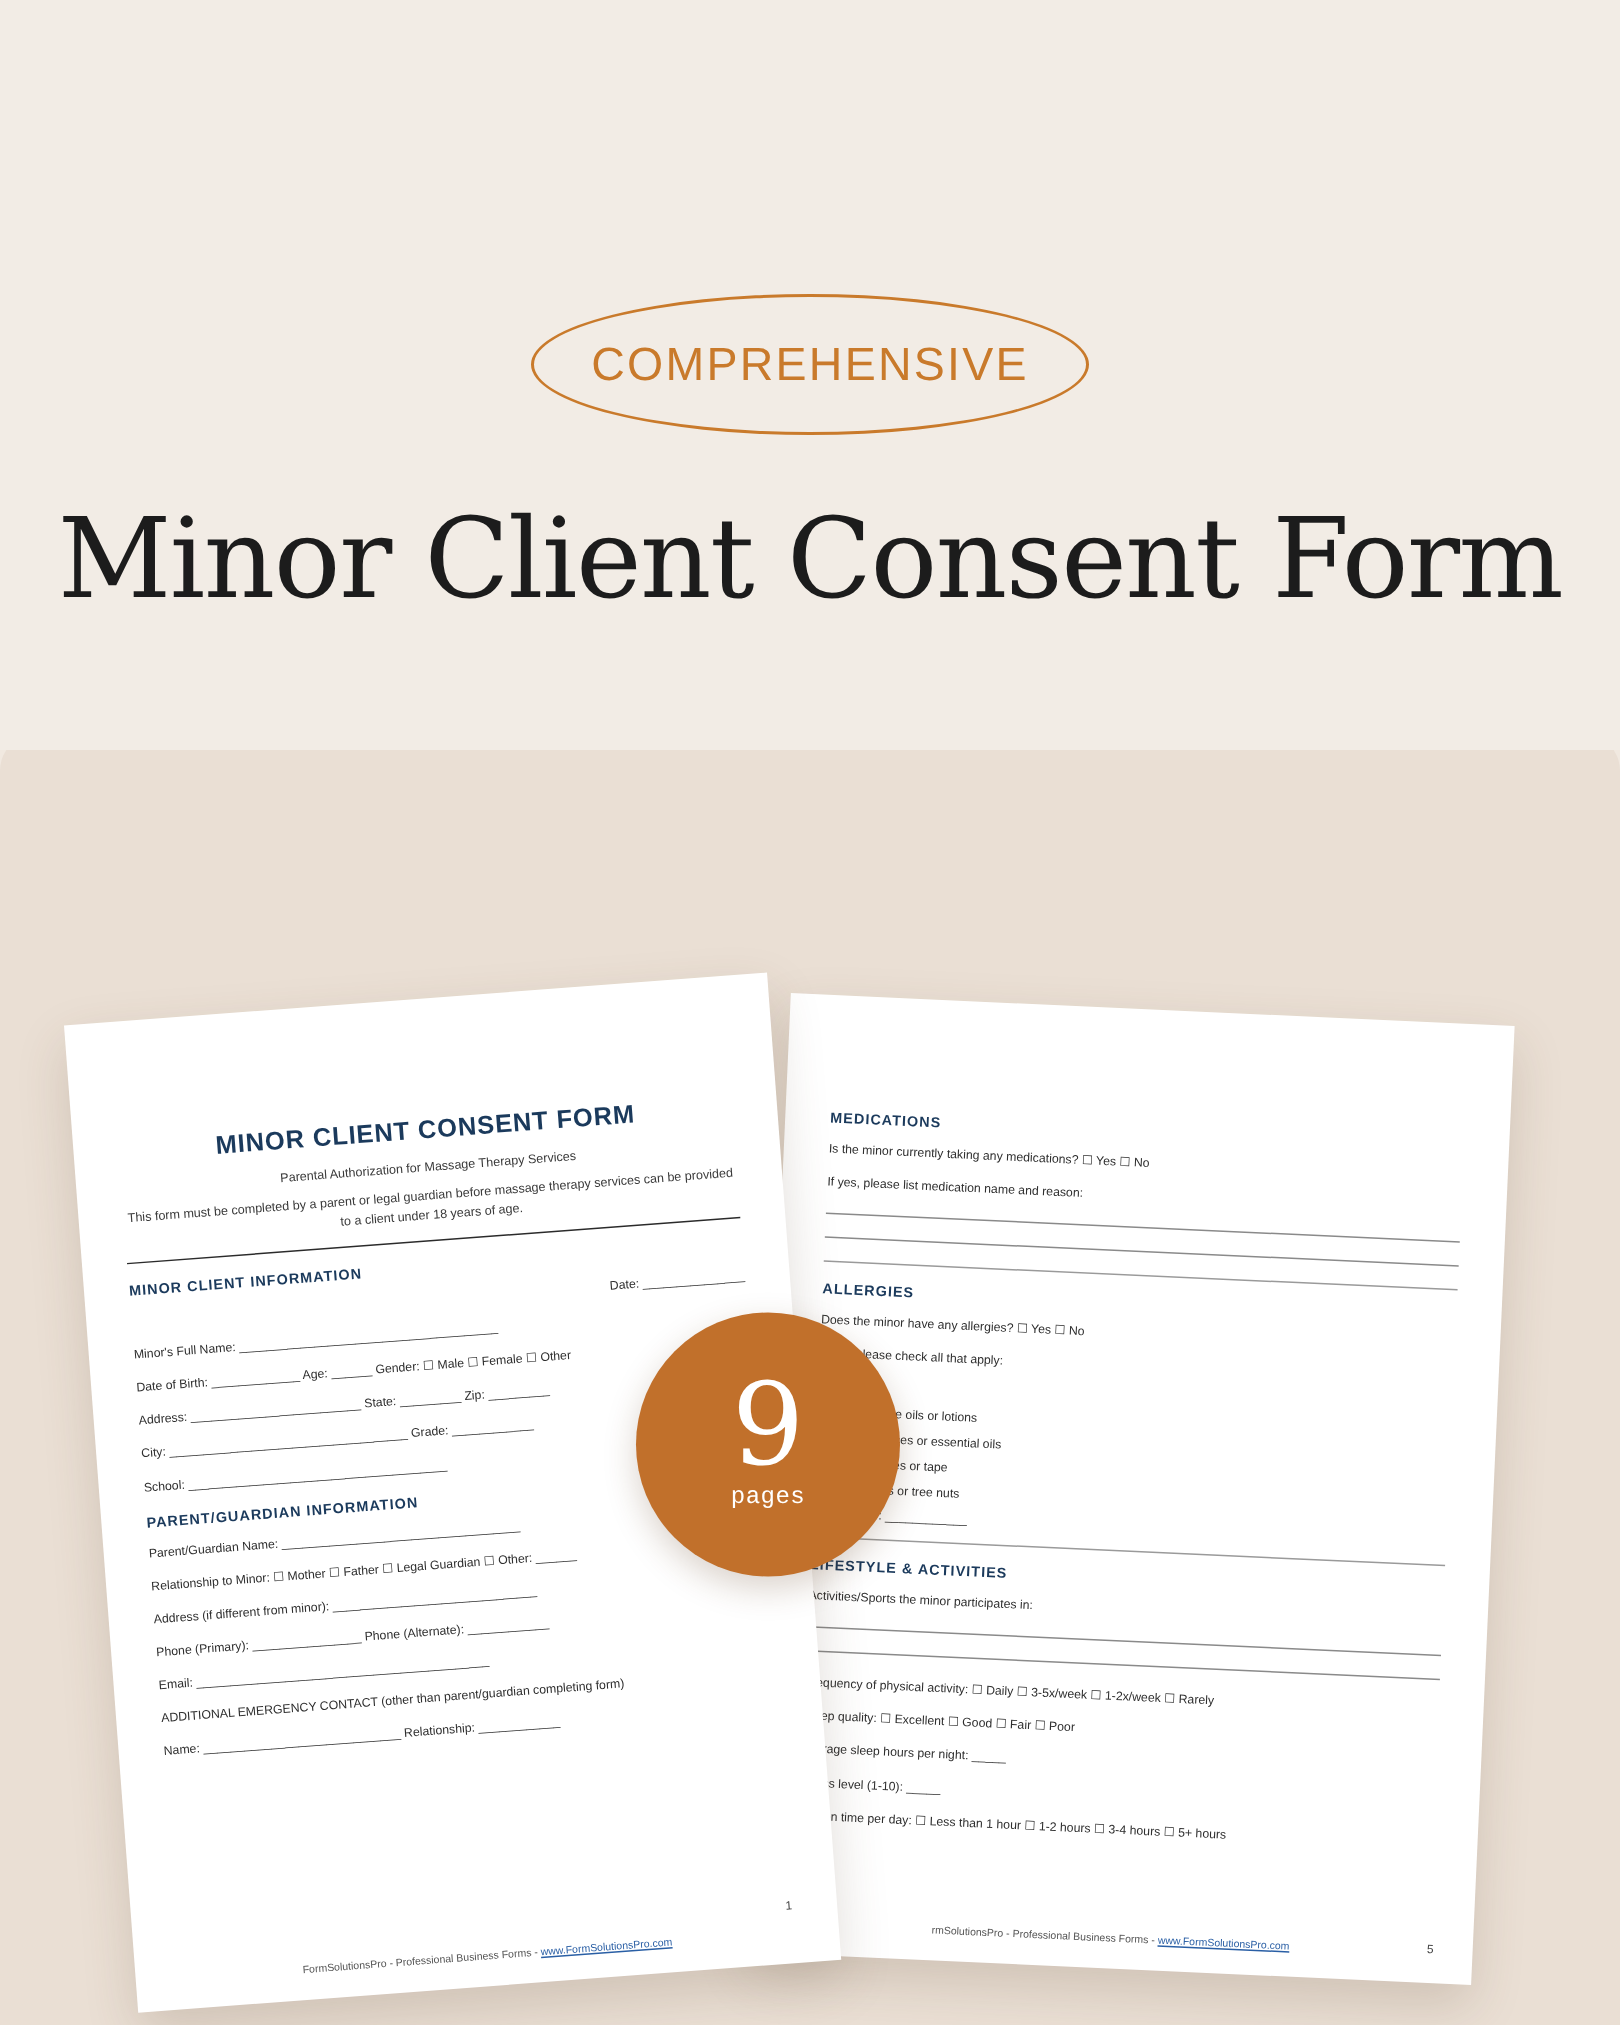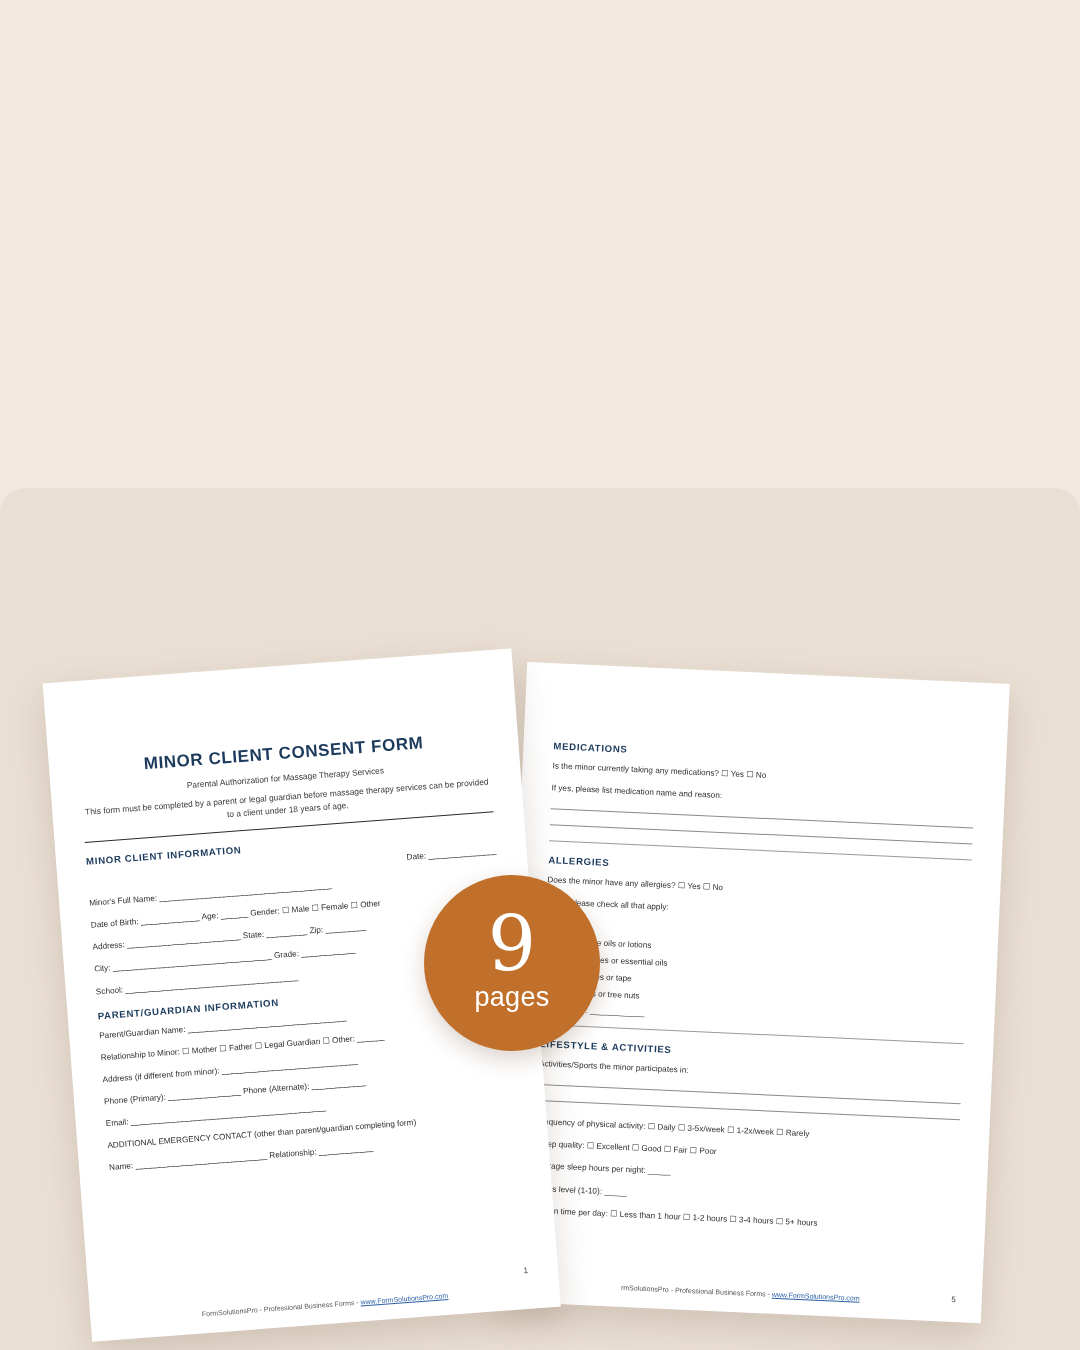--- a/index.html
+++ b/index.html
@@ -132,21 +132,21 @@
     align-items: center; justify-content: center;
     color: #fff;
     box-shadow: 0 8px 22px rgba(90,55,25,0.22);
   }
   #pages-badge .num {
     font-family: "DejaVu Serif", serif;
     font-size: 76px; line-height: 0.92; font-weight: 400;
     margin-top: -4px;
   }
   #pages-badge .lbl {
-    font-size: 27px; letter-spacing: 0.3px; margin-top: 4px;
+    font-size: 16px; letter-spacing: 0.3px; margin-top: 4px; font-family: Liberation Mono, monospace;
   }
 </style>
 </head>
 <body>
 
 <div id="stage">
 
   <div class="lower-bg"></div>
 
   <div class="page" id="page-right">
@@ -223,14 +223,20 @@
       </div>
       <div class="pgnum">1</div>
     </div>
   </div>
 
   <div id="pages-badge">
     <div class="num">9</div>
     <div class="lbl">pages</div>
   </div>
 
+  <div class="hero">
+    <div class="hero-badge">
+      <span>COMPREHENSIVE</span>
+    </div>
+    <div class="hero-title">Minor Client Consent Form</div>
+  </div>
 
 </div>
 
 </body></html>

